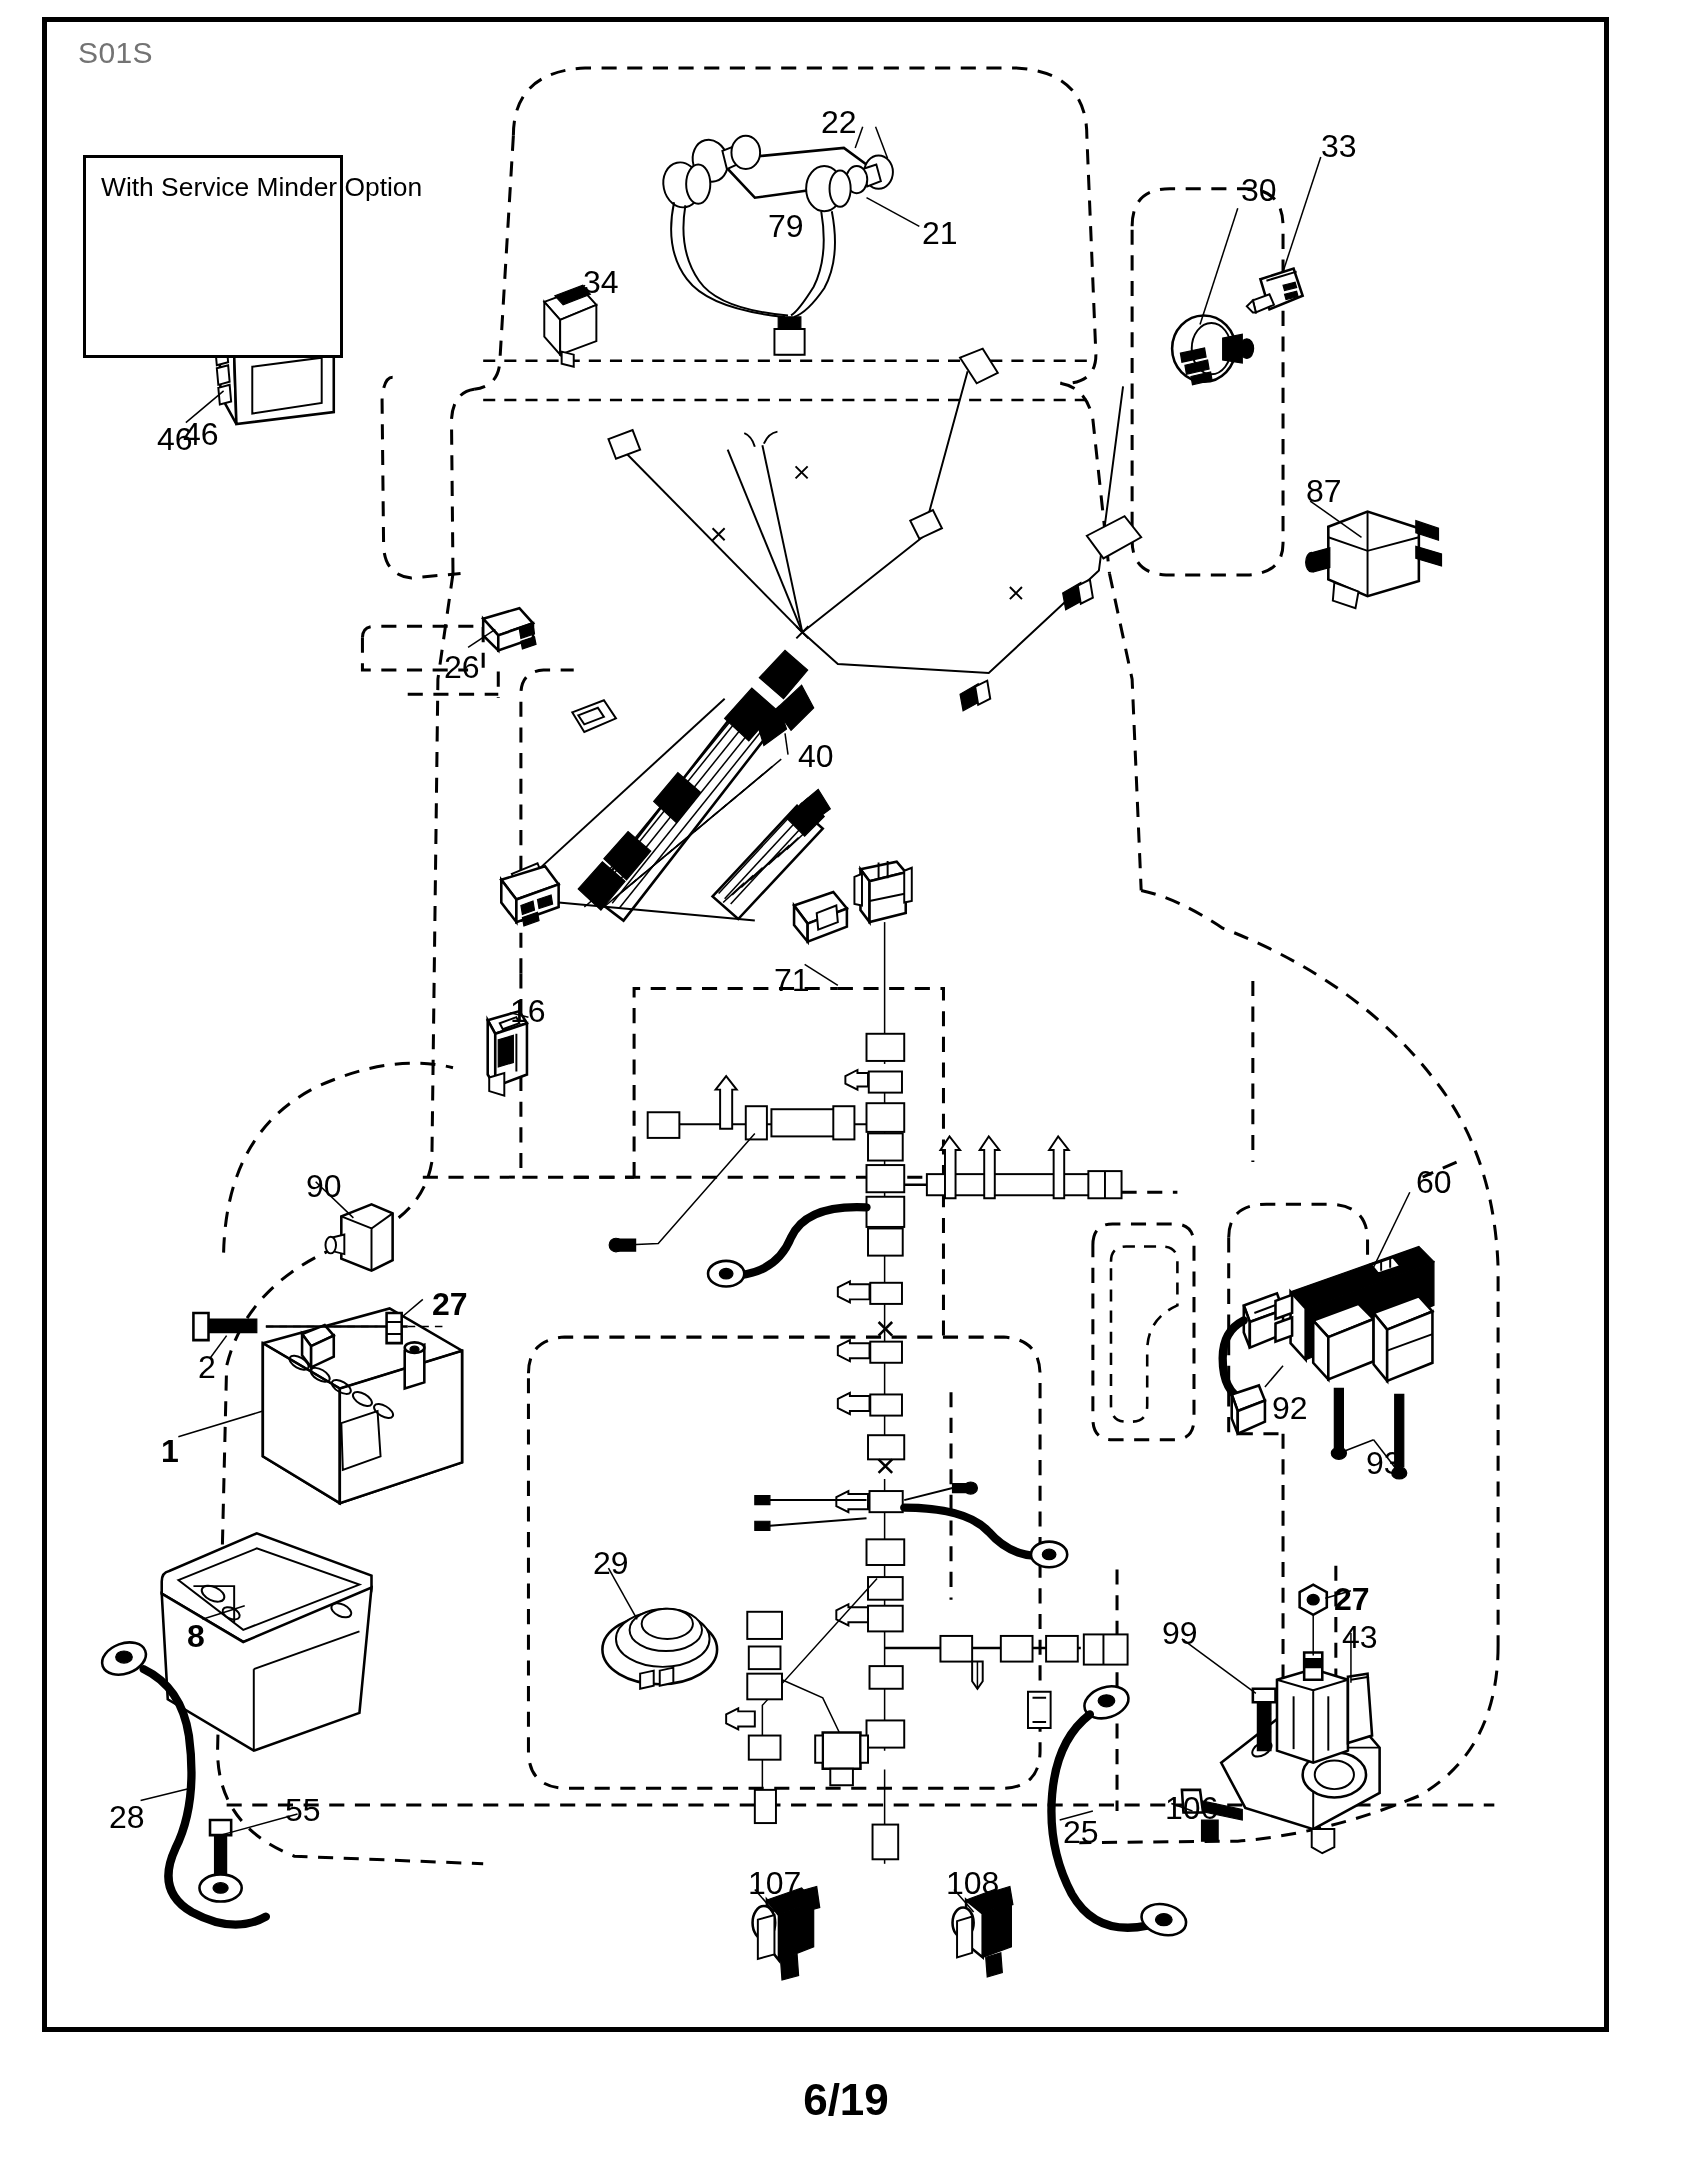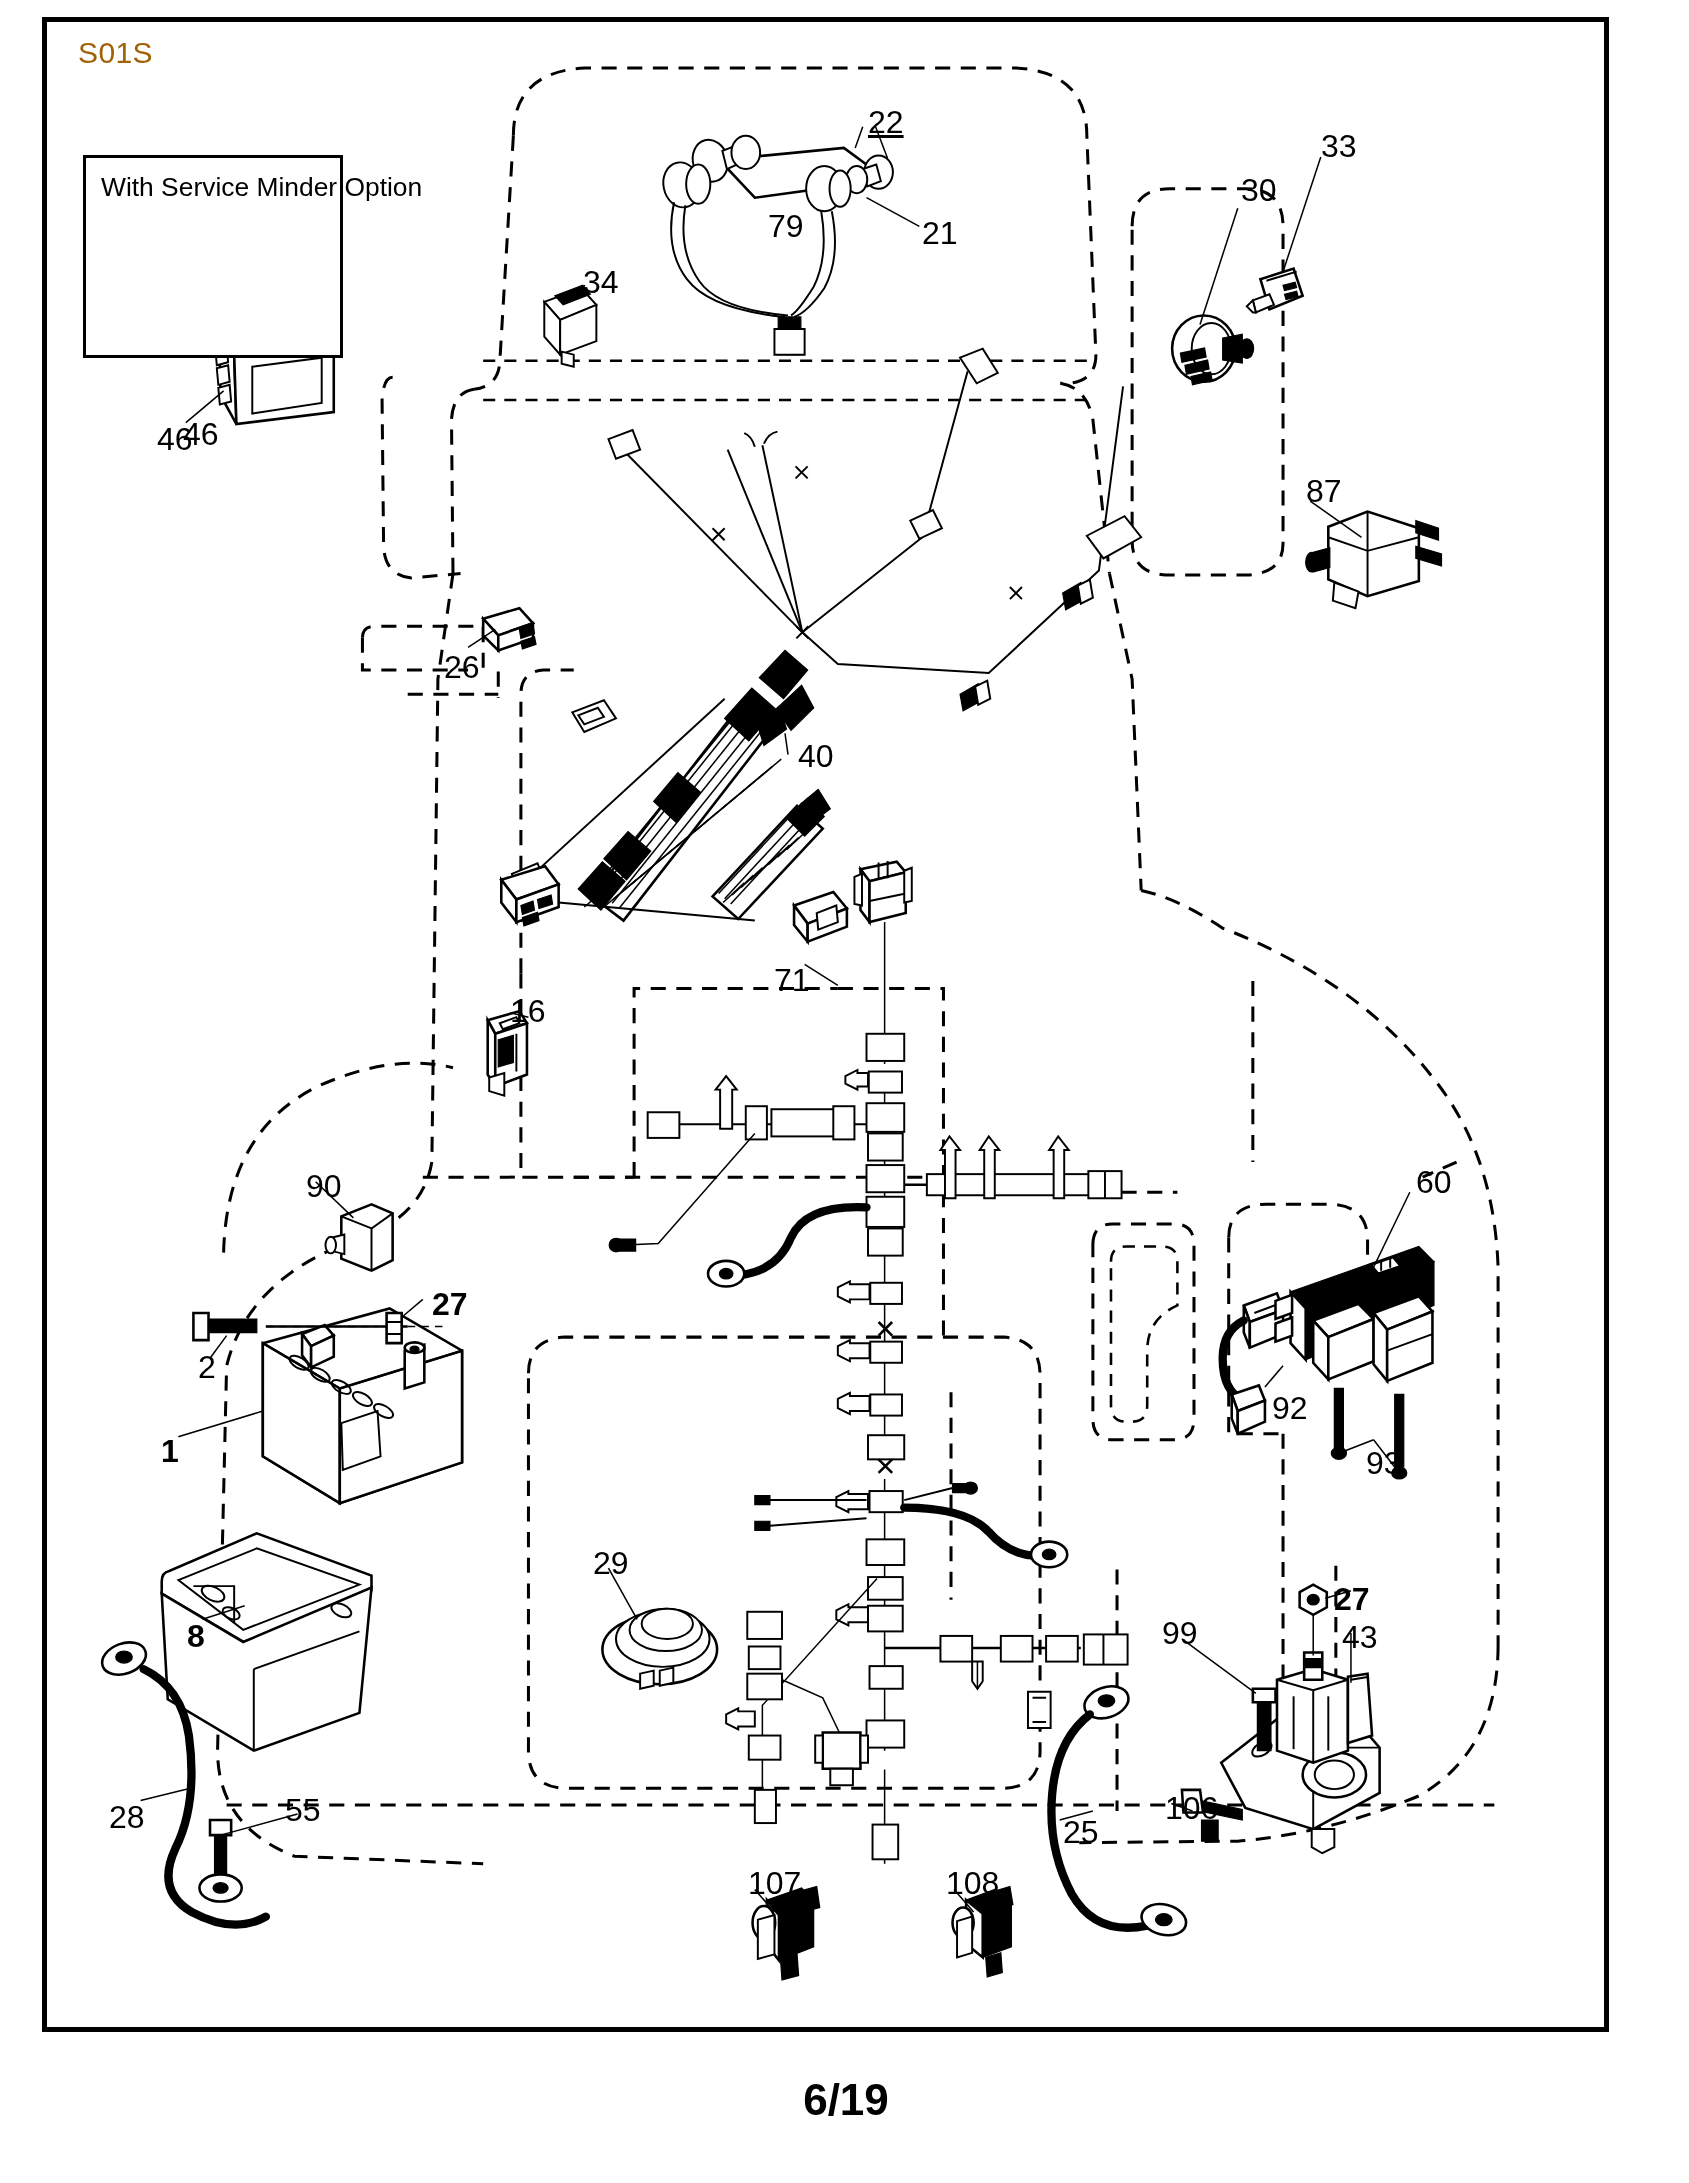--- a/index.html
+++ b/index.html
@@ -1,19 +1,19 @@
 <!DOCTYPE html>
 <html style="font-size:12px"><head>
 <meta charset="utf-8">
 <style>
   html,body{margin:0;padding:0;background:#ffffff;}
   body{font-family:"Liberation Sans", sans-serif;}
   #page{position:relative;width:1690px;height:2183px;background:#fff;overflow:hidden;}
   #frame{position:absolute;left:42px;top:16.6px;width:1567px;height:2015px;border:5.3px solid #000;box-sizing:border-box;background:#fff;}
-  #sheet-code{position:absolute;left:78px;top:36px;font-size:30px;color:#a16207;letter-spacing:0.4px;}
+  #sheet-code{position:absolute;left:78px;top:36px;font-size:30px;color:#737373;letter-spacing:0.4px;}
   #page-number{position:absolute;left:0;top:2075px;width:1620px;text-align:center;font-size:44px;font-weight:bold;color:#000;font-family:"Liberation Sans", sans-serif;padding-left:36px;}
   #inset{position:absolute;left:83px;top:155px;width:260px;height:203px;border:3.8px solid #000;box-sizing:border-box;background:#fff;}
   #inset-title{position:absolute;left:15px;top:13.6px;font-size:26.4px;color:#000;white-space:nowrap;}
   .callout{position:absolute;font-size:32px;color:#000;line-height:1;white-space:nowrap;}
   .callout.bold{font-weight:bold;text-align:center;}
   svg.layer{position:absolute;left:0;top:0;width:1690px;height:2183px;overflow:visible;pointer-events:none;}
   .ln{stroke:#000;stroke-width:2.6;fill:none;}
   .ln3{stroke:#000;stroke-width:3.4;fill:none;}
   .lnthin{stroke:#000;stroke-width:2;fill:none;}
   .dash{stroke:#000;stroke-width:4;fill:none;stroke-dasharray:20 14;}
@@ -571,21 +571,21 @@
     <path class="ln" d="M1306 2556 L1336 2546"></path>
     <path class="lnthin" d="M1264 2504 L1290 2534"></path>
 
   </svg>
 
   <div id="inset">
     <div id="inset-title">With Service Minder Option</div>
   </div>
 
   <div id="callouts">
-      <div class="callout" style="left: 868px; top: 106px; text-decoration: underline;">22</div>
+      <div class="callout" style="left: 821px; top: 106px;">22</div>
       <div class="callout" style="left: 768px; top: 210px;">79</div>
       <div class="callout" style="left: 922px; top: 217px;">21</div>
       <div class="callout" style="left: 1321px; top: 130px;">33</div>
       <div class="callout" style="left: 1241px; top: 174px;">30</div>
       <div class="callout" style="left: 583px; top: 266px;">34</div>
       <div class="callout" style="left: 1306px; top: 475px;">87</div>
       <div class="callout" style="left: 183px; top: 418px;">46</div>
       <div class="callout" style="left: 444px; top: 651px;">26</div>
       <div class="callout" style="left: 798px; top: 740px;">40</div>
       <div class="callout" style="left: 774px; top: 964px;">71</div>

